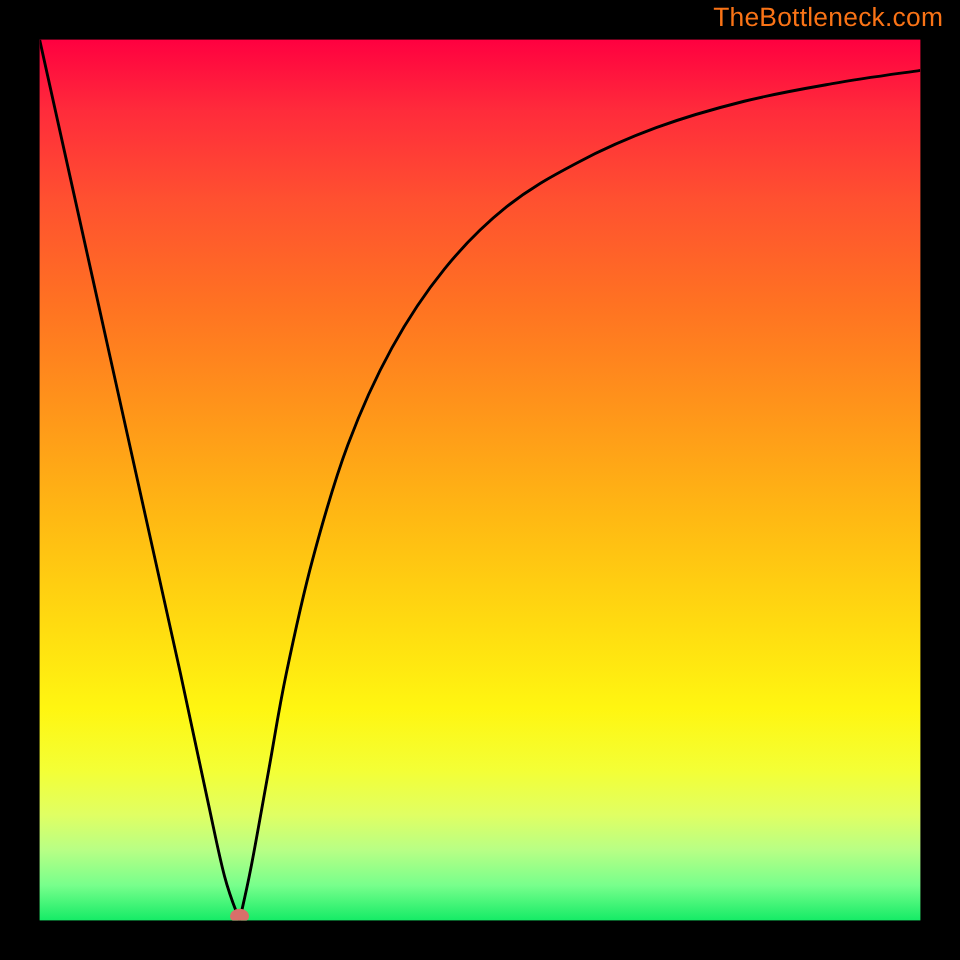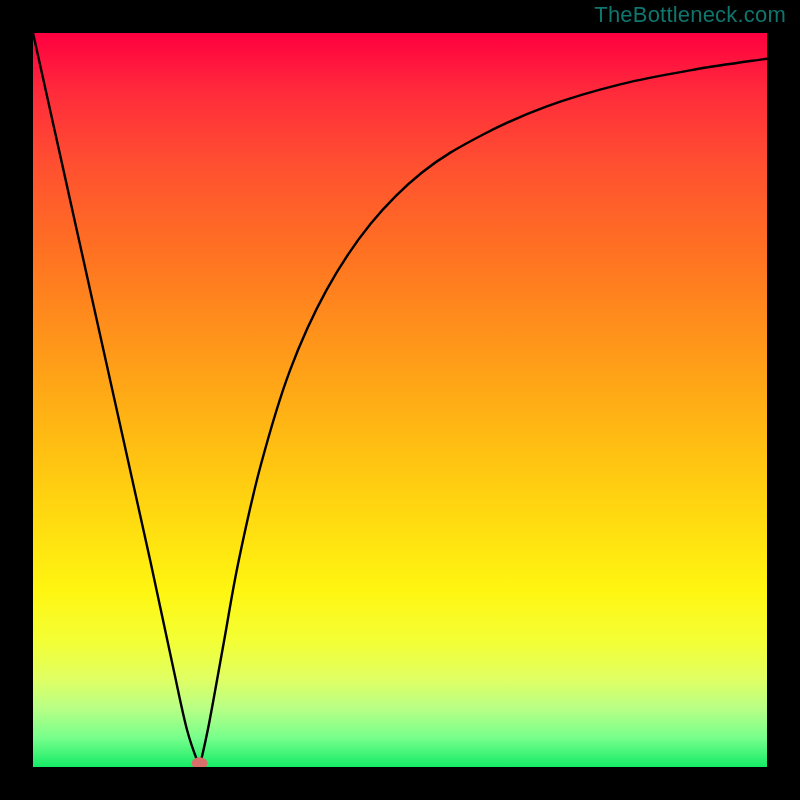--- a/index.html
+++ b/index.html
@@ -13,21 +13,21 @@
   .outer {
     width: 800px;
     height: 800px;
     background: #000;
     position: relative;
   }
   .watermark {
     position: absolute;
     top: 2px;
     right: 14px;
-    color: #0f766e;
+    color: #f97316;
     font-size: 22px;
     letter-spacing: 0.2px;
     font-weight: 500;
     z-index: 10;
   }
   .plot-area {
     position: absolute;
     left: 33px;
     top: 33px;
     width: 734px;

